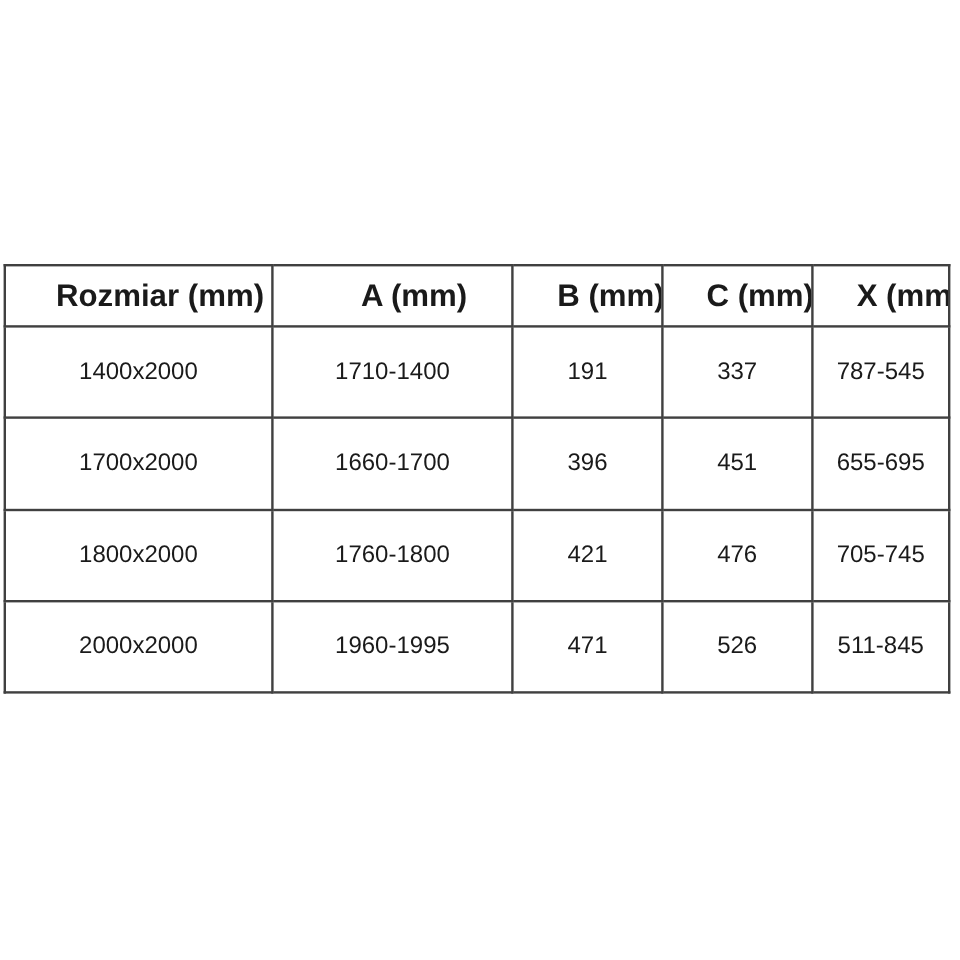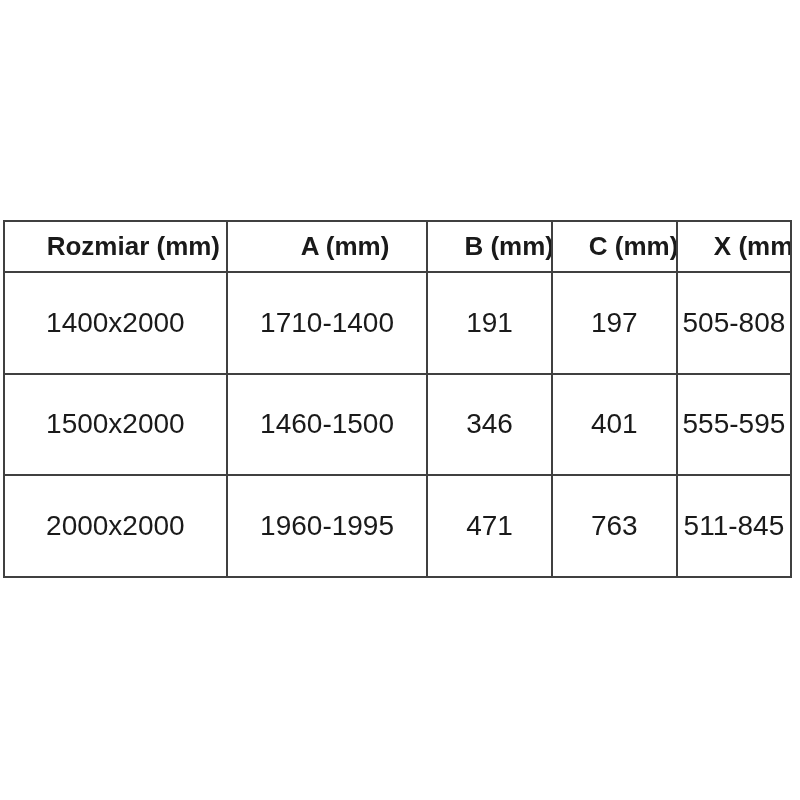--- a/index.html
+++ b/index.html
@@ -35,21 +35,21 @@
     overflow: hidden;
     white-space: nowrap;
   }
   .dim-table th {
     font-size: 26px;
     font-weight: bold;
     height: 49px;
     padding-left: 36px;
   }
   .dim-table td {
-    font-size: 28px;
+    font-size: 20px;
     font-weight: normal;
     height: 49px;
   }
   col.c-rozmiar { width: 28.3%; }
   col.c-a { width: 25.5%; }
   col.c-b { width: 15.8%; }
   col.c-c { width: 15.9%; }
   col.c-x { width: 14.5%; }
 </style>
 </head>
@@ -71,32 +71,39 @@
         <th>B (mm)</th>
         <th>C (mm)</th>
         <th>X (mm)</th>
       </tr>
     </thead>
     <tbody>
       <tr>
         <td>1400x2000</td>
         <td>1710-1400</td>
         <td>191</td>
-        <td>197</td>
-        <td>505-808</td>
+        <td>337</td>
+        <td>787-545</td>
       </tr>
       <tr>
-        <td>1500x2000</td>
-        <td>1460-1500</td>
-        <td>346</td>
-        <td>401</td>
-        <td>555-595</td>
+        <td>1700x2000</td>
+        <td>1660-1700</td>
+        <td>396</td>
+        <td>451</td>
+        <td>655-695</td>
+      </tr>
+      <tr>
+        <td>1800x2000</td>
+        <td>1760-1800</td>
+        <td>421</td>
+        <td>476</td>
+        <td>705-745</td>
       </tr>
       <tr>
         <td>2000x2000</td>
         <td>1960-1995</td>
         <td>471</td>
-        <td>763</td>
+        <td>526</td>
         <td>511-845</td>
       </tr>
     </tbody>
   </table>
 </div>
 
 </body></html>

